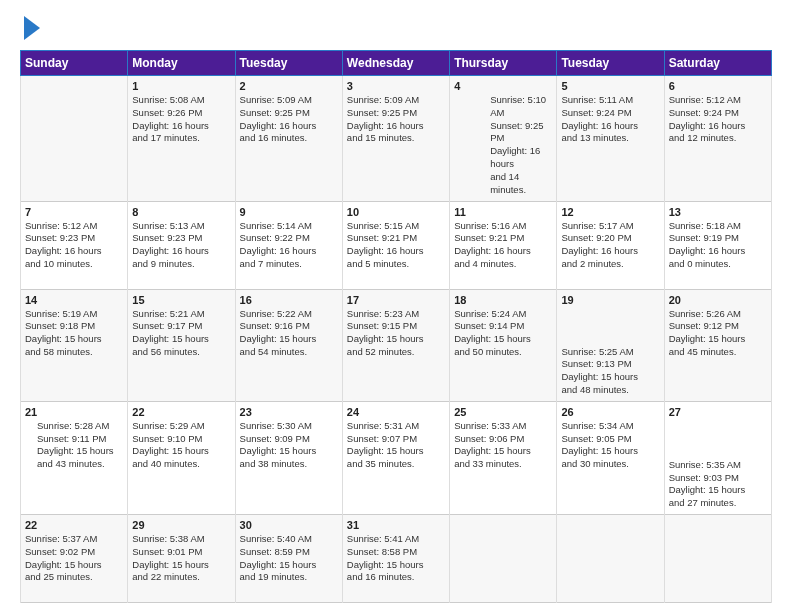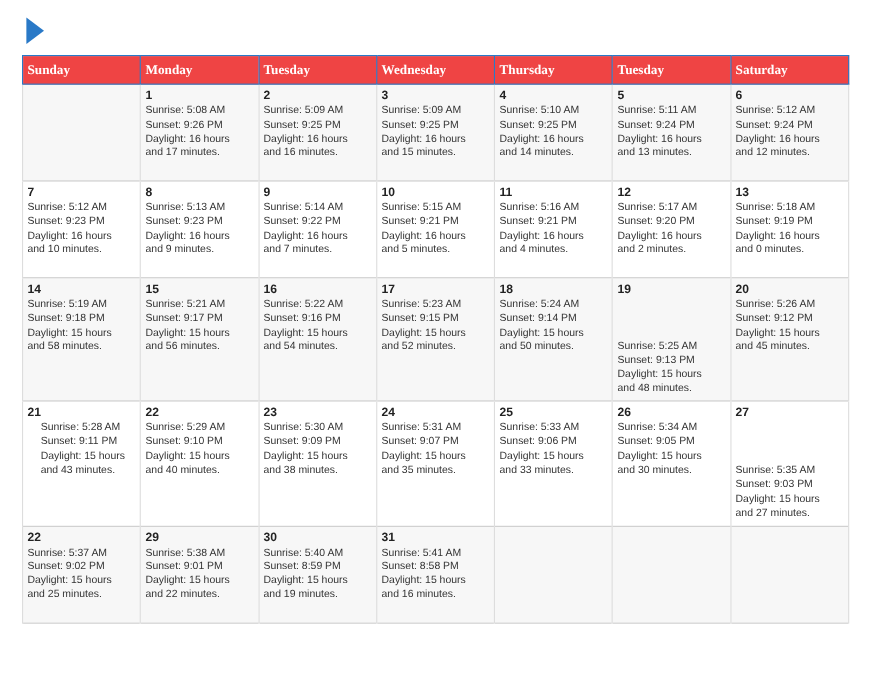--- a/index.html
+++ b/index.html
@@ -52,22 +52,21 @@
     .title-block .location {
       font-size: 15px;
       color: #333;
     }
     table {
       width: 100%;
       border-collapse: collapse;
       table-layout: fixed;
     }
     thead tr {
-      background: #ef4444;
-      font-family: Liberation Serif, serif;
+      background: #4c1d95;
     }
     thead th {
       color: #fff;
       font-size: 12px;
       font-weight: bold;
       padding: 5px 4px;
       text-align: left;
       border: 1px solid #2979c7;
     }
     tbody tr {
@@ -151,21 +150,21 @@
           </td>
           <td>
             <span class="day-num">3</span>
             <div class="cell-text" style="white-space: pre-line;">Sunrise: 5:09 AM
 Sunset: 9:25 PM
 Daylight: 16 hours
 and 15 minutes.</div>
           </td>
           <td>
             <span class="day-num">4</span>
-            <div class="cell-text" style="white-space: pre-line;">Sunrise: 5:10 AM
+            <div class="cell-text" style="white-space: pre-line; margin-left: 36px;">Sunrise: 5:10 AM
 Sunset: 9:25 PM
 Daylight: 16 hours
 and 14 minutes.</div>
           </td>
           <td>
             <span class="day-num">5</span>
             <div class="cell-text" style="white-space: pre-line;">Sunrise: 5:11 AM
 Sunset: 9:24 PM
 Daylight: 16 hours
 and 13 minutes.</div>

